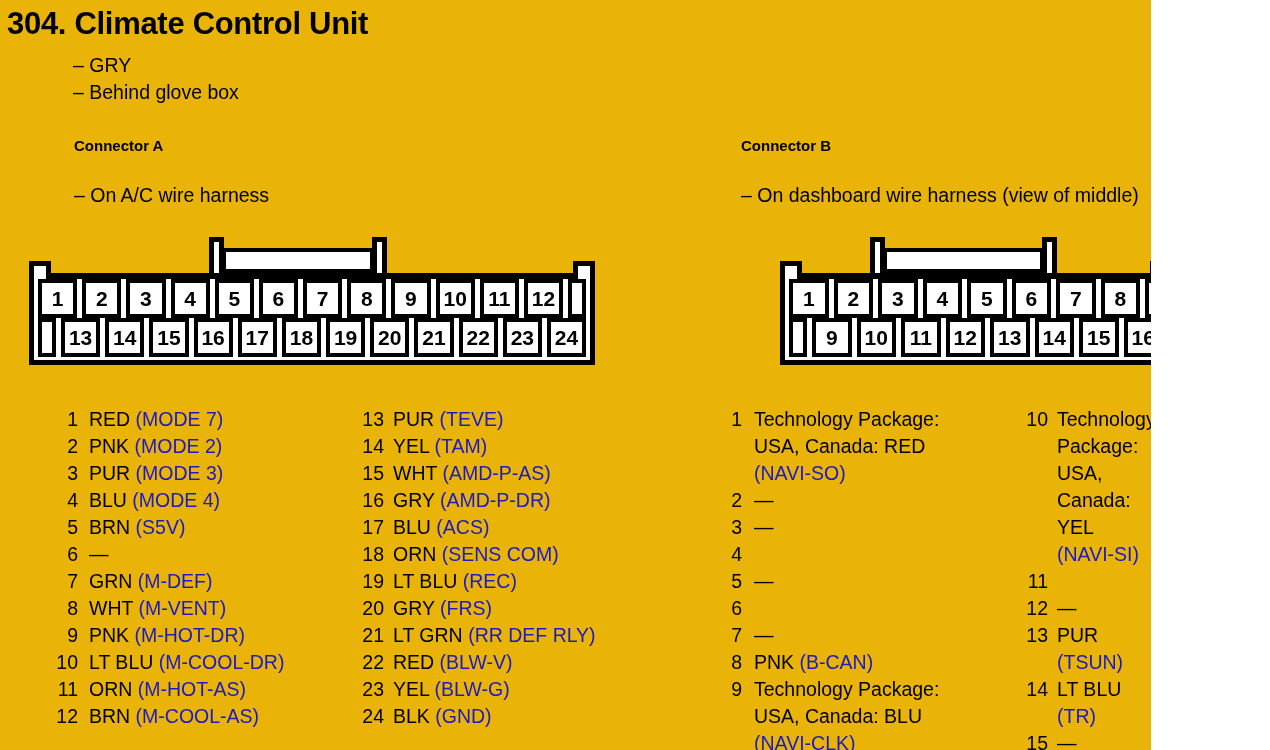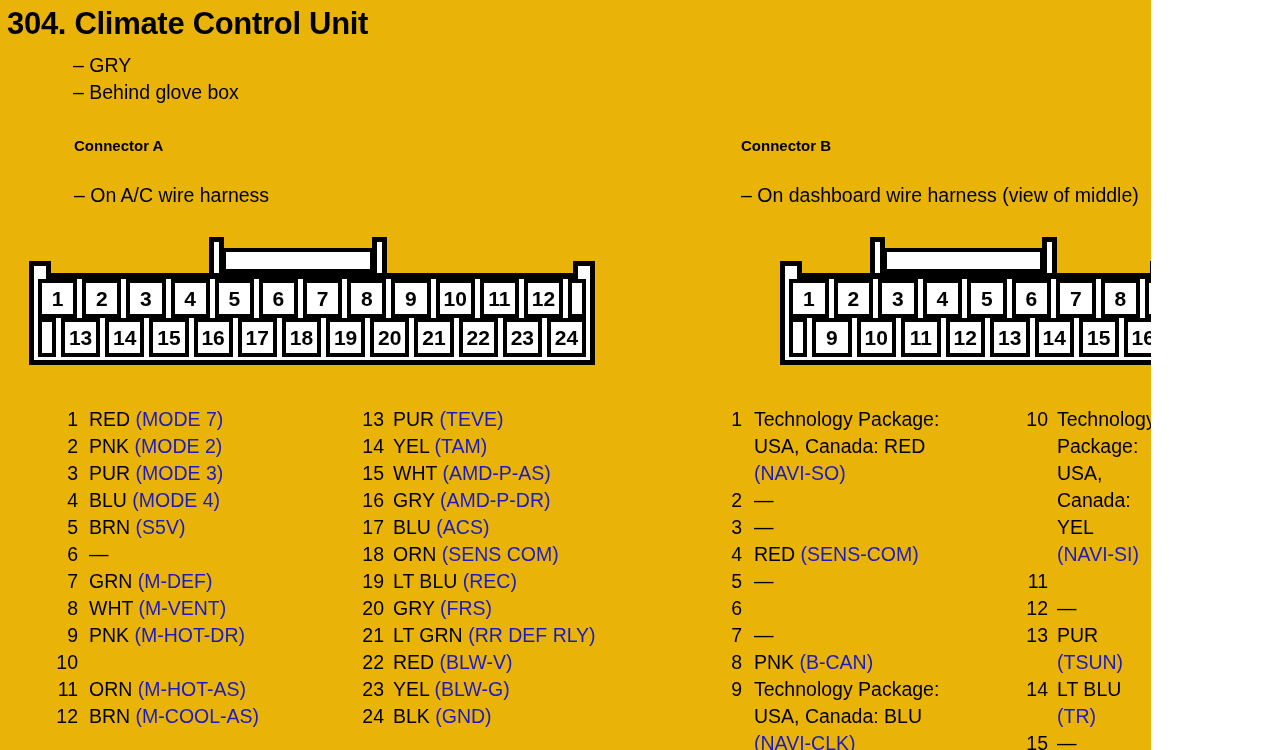--- a/index.html
+++ b/index.html
@@ -176,20 +176,21 @@
         <span class="pin-text"><span class="pin-label">WHT</span> <span class="pin-signal">(M-VENT)</span></span>
       </div>
 
       <div class="pin-row">
         <span class="pin-num">9</span>
         <span class="pin-text"><span class="pin-label">PNK</span> <span class="pin-signal">(M-HOT-DR)</span></span>
       </div>
 
       <div class="pin-row">
         <span class="pin-num">10</span>
+        <span class="pin-text"><span class="pin-label">LT BLU</span> <span class="pin-signal">(M-COOL-DR)</span></span>
       </div>
 
       <div class="pin-row">
         <span class="pin-num">11</span>
         <span class="pin-text"><span class="pin-label">ORN</span> <span class="pin-signal">(M-HOT-AS)</span></span>
       </div>
 
       <div class="pin-row">
         <span class="pin-num">12</span>
         <span class="pin-text"><span class="pin-label">BRN</span> <span class="pin-signal">(M-COOL-AS)</span></span>
@@ -273,21 +274,20 @@
         <span class="pin-text"><span class="pin-label">—</span> <span class="pin-signal"></span></span>
       </div>
 
       <div class="pin-row">
         <span class="pin-num">3</span>
         <span class="pin-text"><span class="pin-label">—</span> <span class="pin-signal"></span></span>
       </div>
 
       <div class="pin-row">
         <span class="pin-num">4</span>
-        <span class="pin-text"><span class="pin-label">RED</span> <span class="pin-signal">(SENS-COM)</span></span>
       </div>
 
       <div class="pin-row">
         <span class="pin-num">5</span>
         <span class="pin-text"><span class="pin-label">—</span> <span class="pin-signal"></span></span>
       </div>
 
       <div class="pin-row">
         <span class="pin-num">6</span>
       </div>

